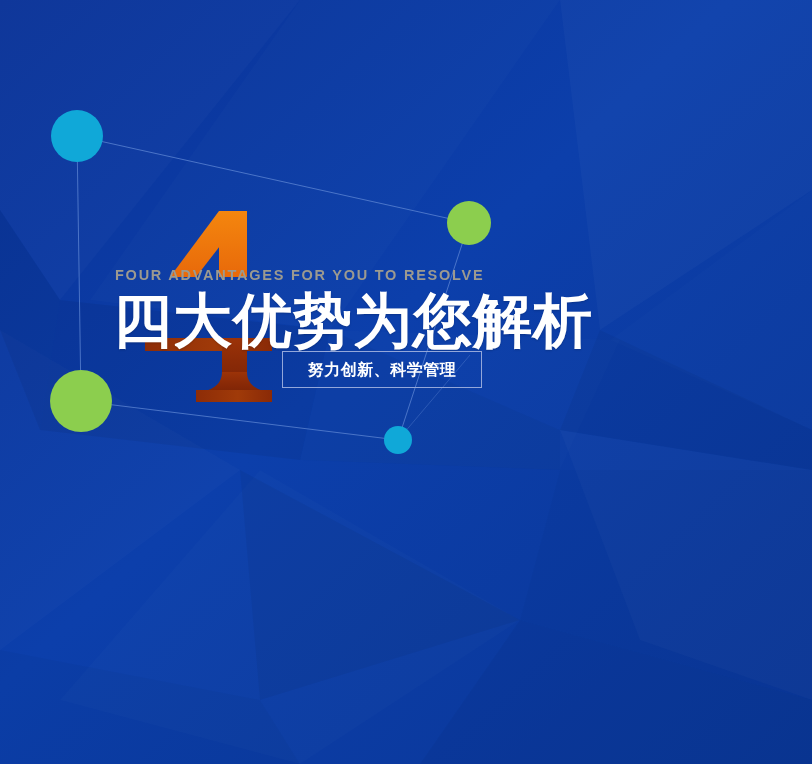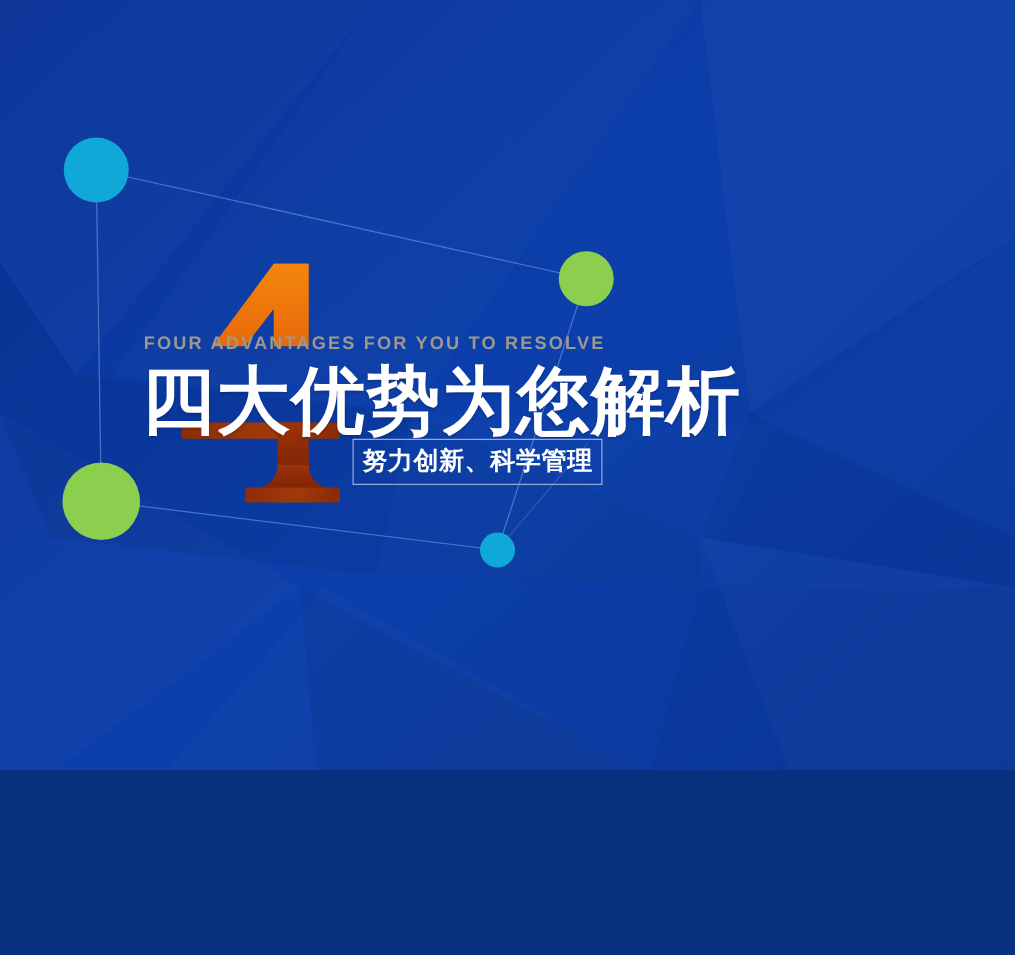--- a/index.html
+++ b/index.html
@@ -7,21 +7,21 @@
     padding: 0;
     background: #07307f;
   }
   body {
     font-family: "Liberation Sans", "DejaVu Sans", sans-serif;
   }
 
   .banner {
     position: relative;
     width: 812px;
-    height: 616px;
+    height: 764px;
     overflow: hidden;
     background: #0b3ba4;
   }
 
   
   .bg-svg,
   .net-svg,
   .mark-svg {
     position: absolute;
     left: 0;
@@ -72,21 +72,21 @@
   }
 
   .tagline {
     display: inline-block;
     box-sizing: border-box;
     width: 200px;
     height: 37px;
     line-height: 35px;
     text-align: center;
     color: #ffffff;
-    font-size: 20px;
+    font-size: 16px;
     font-weight: bold;
     letter-spacing: 0.5px;
     border: 1px solid #93a7da;
     background: transparent;
     white-space: nowrap;
   }
 </style>
 </head>
 <body>
 

